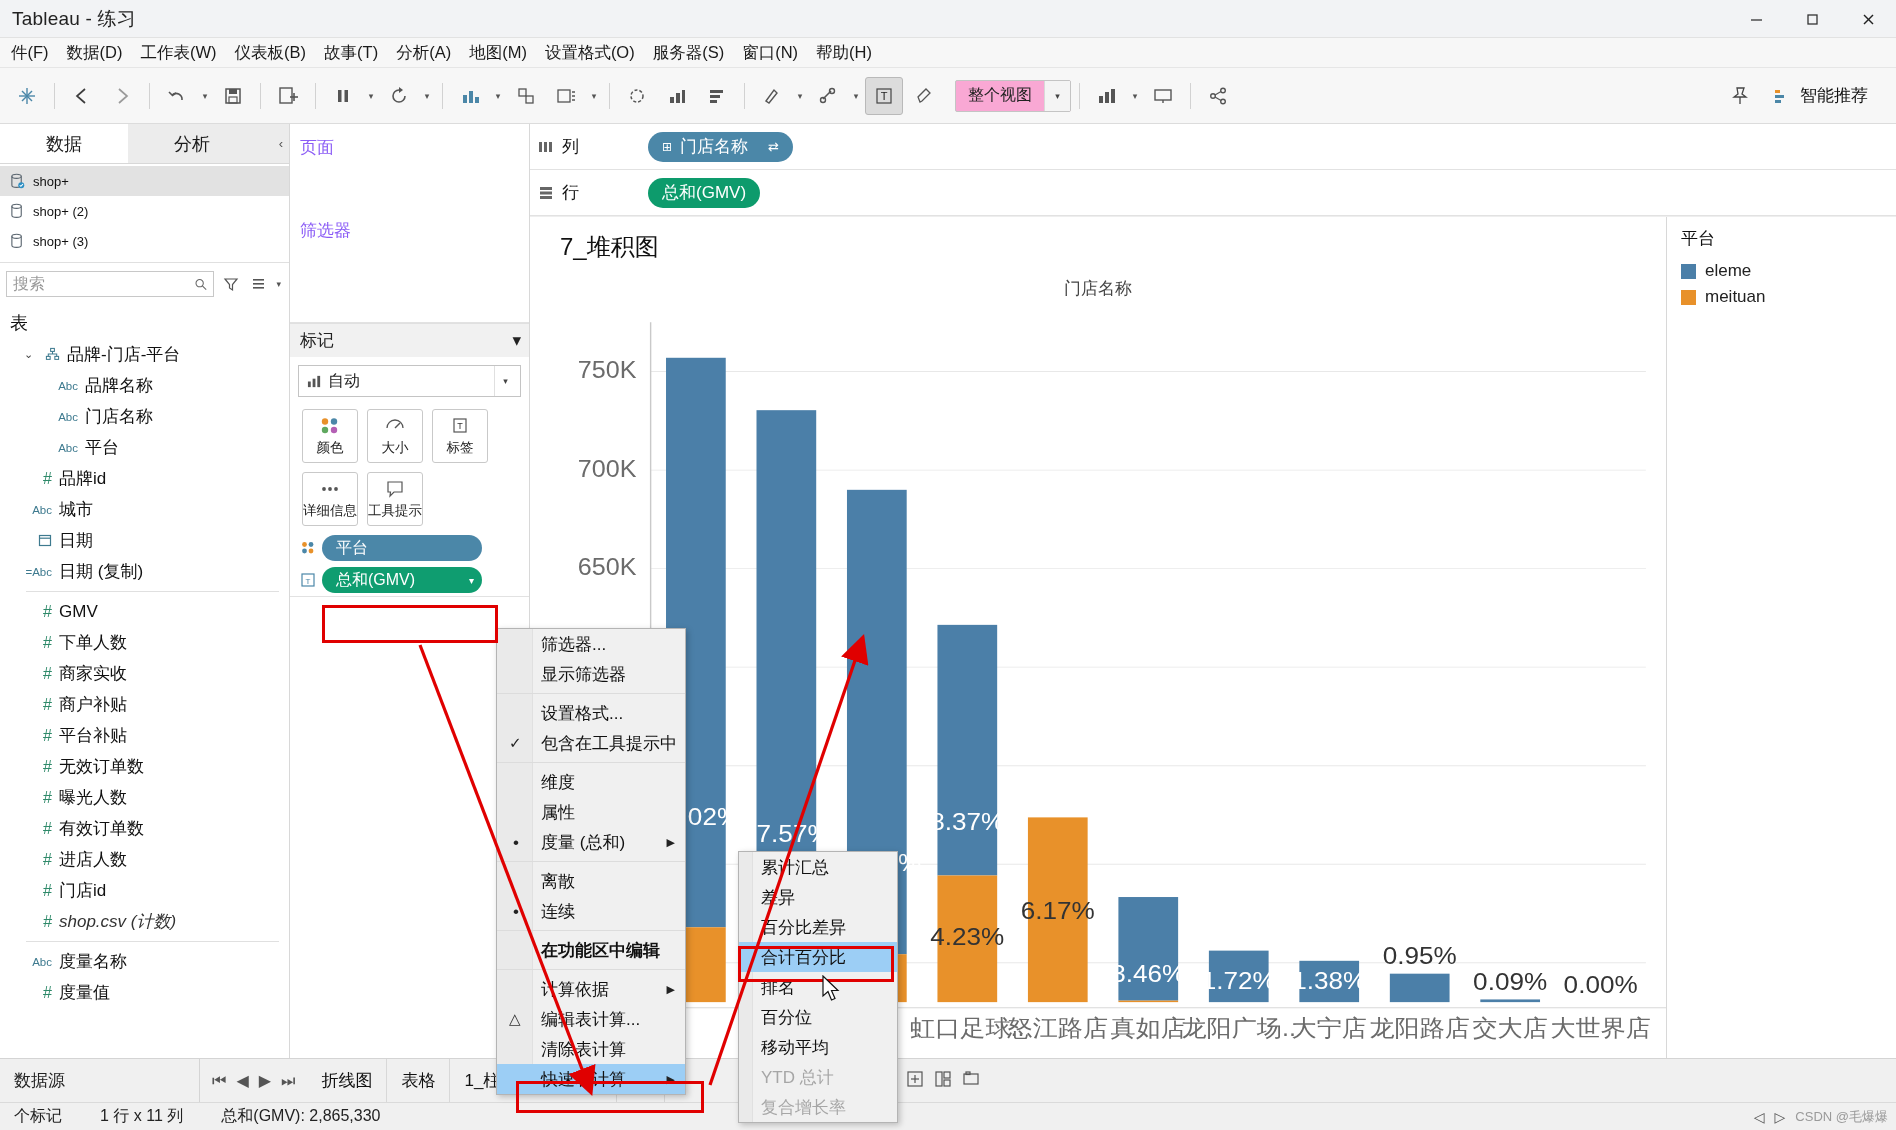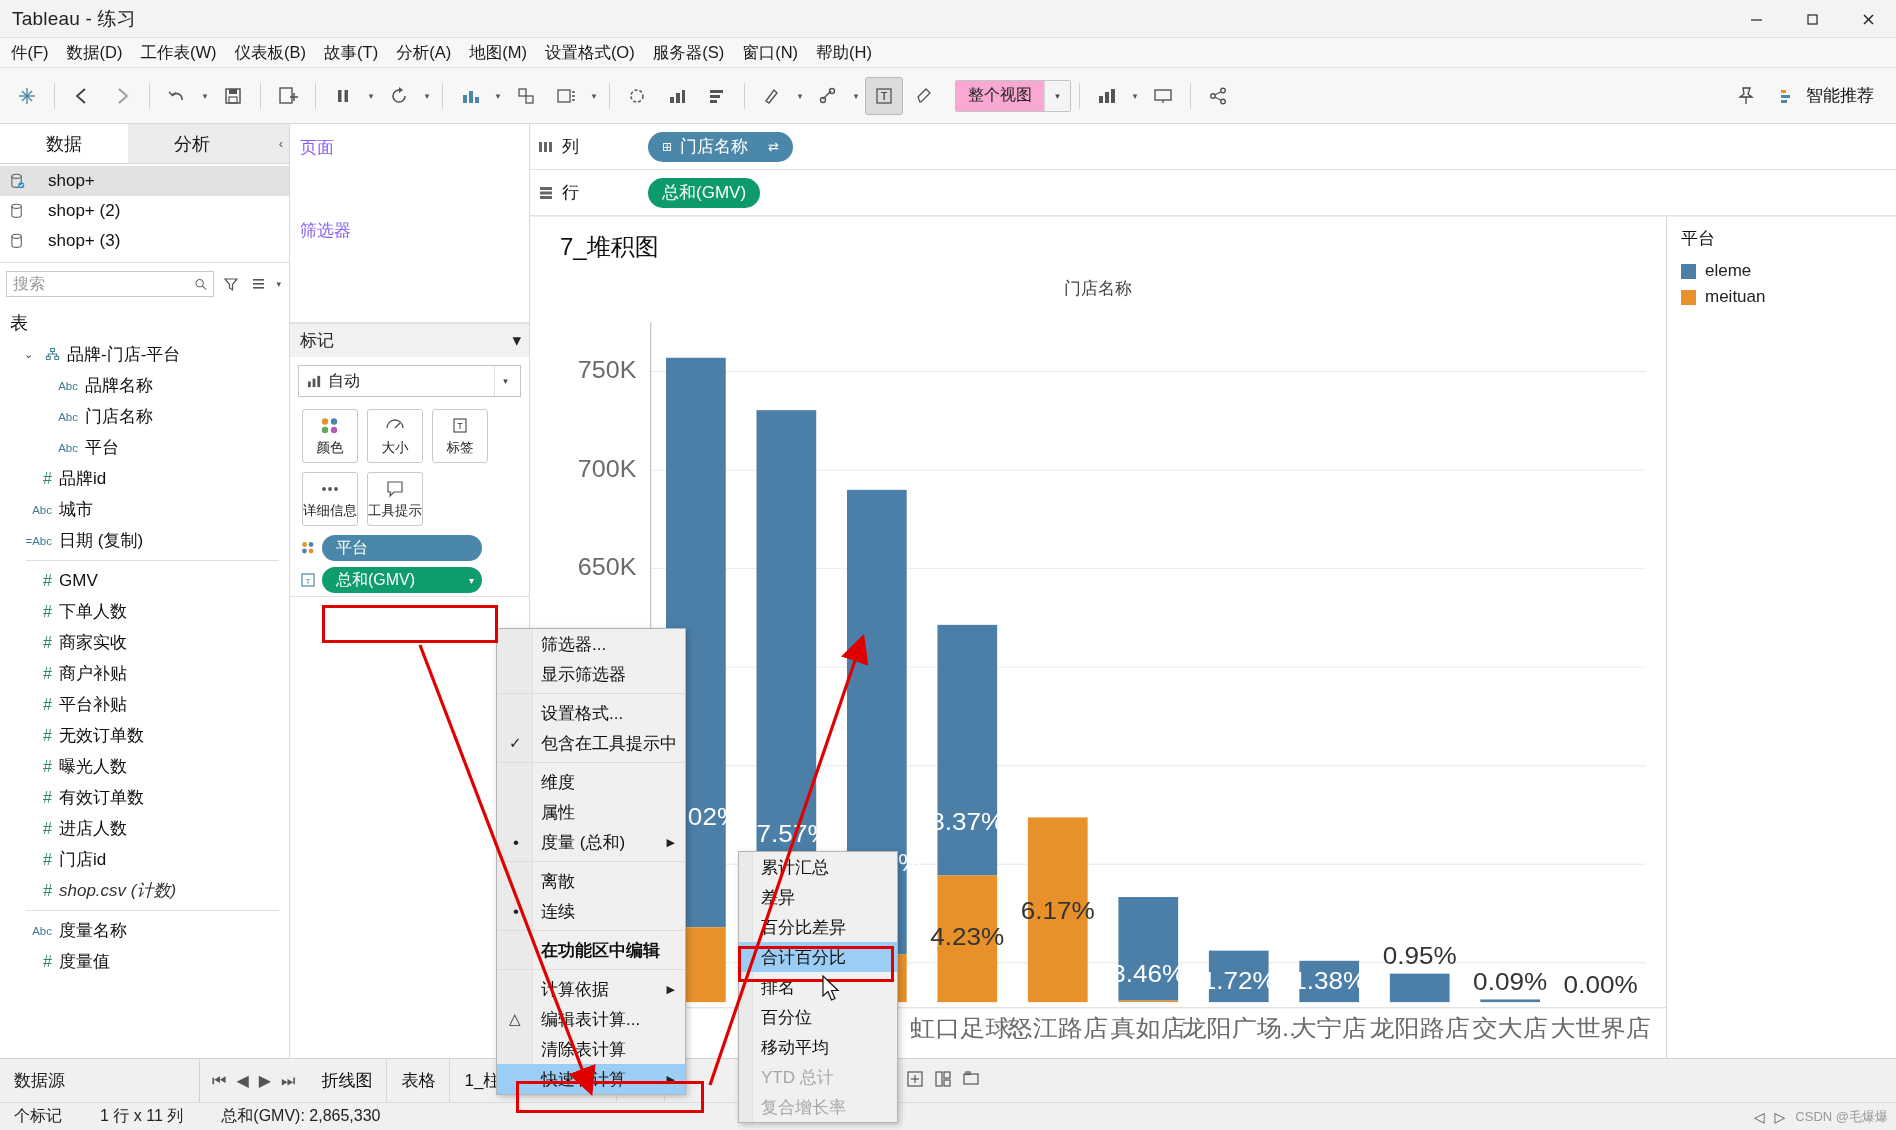--- a/index.html
+++ b/index.html
@@ -38,38 +38,38 @@
   .tbtn.active { background:#dcdcdc; border:1px solid #b9b9b9; }
   .tsep { width:1px; height:26px; background:#d2d2d2; margin:0 6px; }
   .tcaret { width:14px; height:38px; display:flex; align-items:center; justify-content:center;
             font-size:9px; color:#555; }
   .fitbox { display:flex; align-items:center; height:32px; border:1px solid #c4c4c4;
             background:#f9a8d4; margin-left:10px; border-radius:2px; }
   .fitbox .fitlabel { padding:0 12px 0 12px; font-size:16px; color:#222; }
   .fitbox .fitarrow { width:26px; height:30px; border-left:1px solid #d9d9d9;
             display:flex; align-items:center; justify-content:center; font-size:9px; color:#444;
             background:#f4f4f4; }
-  .tbright { position:absolute; right:22px; display:flex; align-items:center; gap:14px; }
+  .tbright { position:absolute; right:28px; display:flex; align-items:center; gap:14px; }
   .smartrec { display:flex; align-items:center; gap:7px; font-size:17px; color:#111; }
 
   
   .body-row { display:flex; height:calc(1130px - 38px - 30px - 56px - 72px); }
 
   
   .leftpane { width:290px; border-right:1px solid #d8d8d8; display:flex; flex-direction:column;
               background:#fff; position:relative; }
   .lp-tabs { display:flex; height:40px; border-bottom:1px solid #d8d8d8; background:#ececec; position:relative;}
   .lp-tab { flex:0 0 auto; display:flex; align-items:center; justify-content:center;
             font-size:18px; color:#1a1a1a; }
   .lp-tab.t1 { width:128px; background:#fff; }
   .lp-tab.t2 { width:128px; background:#ececec; }
   .lp-collapse { position:absolute; right:6px; top:12px; font-size:13px; color:#555; }
   .ds-list { padding-top:2px; }
-  .ds-item { height:30px; display:flex; align-items:center; padding-left:10px; gap:23px;
-             font-size:17px; color:#111; }
+  .ds-item { height:30px; display:flex; align-items:center; padding-left:10px; gap:8px;
+             font-size:13px; color:#111; }
   .ds-item.sel { background:#e2e2e2; }
   .db-icon { width:15px; height:17px; flex:0 0 auto; }
   .lp-sep { height:1px; background:#e0e0e0; margin:6px 0 0 0; }
   .searchrow { display:flex; align-items:center; gap:6px; padding:8px 8px 6px 6px; }
   .searchbox { flex:1; height:26px; border:1px solid #c8c8c8; background:#fff; display:flex;
                align-items:center; padding:0 6px; }
   .searchbox input { border:none; outline:none; width:100%; font-size:16px; color:#222;
                      font-family:inherit; background:transparent; }
   .searchbox input::placeholder { color:#9a9a9a; }
   .ico-btn { width:22px; height:24px; display:flex; align-items:center; justify-content:center; color:#555; }
@@ -468,20 +468,29 @@
           <span>平台</span>
         </div>
 
         <div class="frow indent1" style="padding-left:18px">
           <span class="ftype num">#</span>
           <span>品牌id</span>
         </div>
         <div class="frow indent1" style="padding-left:18px">
           <span class="ftype dim">Abc</span>
           <span>城市</span>
+        </div>
+        <div class="frow indent1" style="padding-left:18px">
+          <span class="ftype">
+            <svg width="14" height="14" viewBox="0 0 14 14">
+              <rect x="1.5" y="2.5" width="11" height="10" fill="none" stroke="#3e7a8f" stroke-width="1.2"></rect>
+              <line x1="1.5" y1="5.2" x2="12.5" y2="5.2" stroke="#3e7a8f" stroke-width="1.2"></line>
+              </svg>
+          </span>
+          <span>日期</span>
         </div>
         <div class="frow indent1" style="padding-left:18px">
           <span class="ftype dim">=Abc</span>
           <span>日期 (复制)</span>
         </div>
 
         <div class="fl-div"></div>
 
         <div class="frow indent1" style="padding-left:18px">
           <span class="ftype num">#</span>

